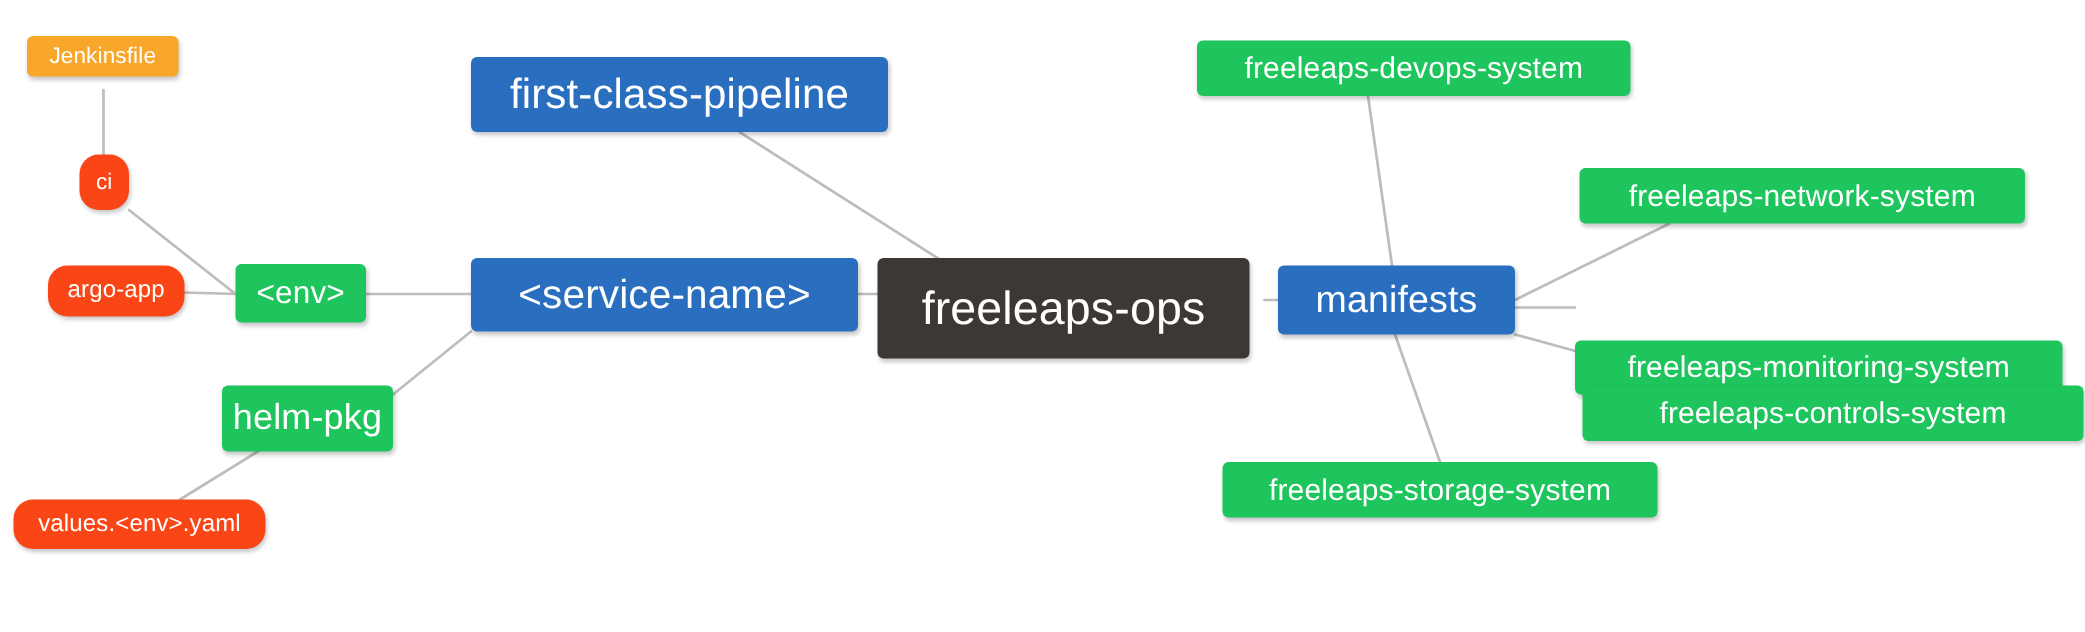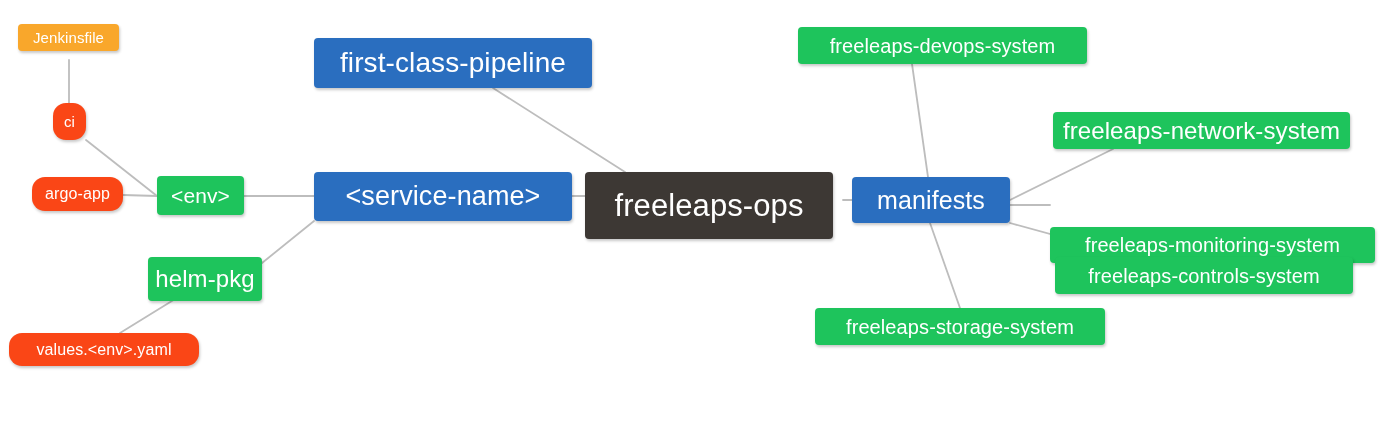--- a/index.html
+++ b/index.html
@@ -76,44 +76,44 @@
       </div>
       <div class="node c-red" style="left: 32px; top: 177px; width: 91px; height: 34px; font-size: 16px; align-items: center;">
         <span>argo-app</span>
       </div>
       <div class="node c-green" style="left: 157px; top: 176px; width: 87px; height: 39px; font-size: 21px;">
         <span>&lt;env&gt;</span>
       </div>
       <div class="node c-green" style="left: 148px; top: 257px; width: 114px; height: 44px; font-size: 24px;">
         <span>helm-pkg</span>
       </div>
-      <div class="node c-red" style="left: 9px; top: 333px; width: 190px; height: 33px; font-size: 16px;">
+      <div class="node c-red" style="left: 9px; top: 333px; width: 168px; height: 33px; font-size: 16px;">
         <span>values.&lt;env&gt;.yaml</span>
       </div>
       <div class="node c-blue" style="left: 314px; top: 38px; width: 278px; height: 50px; font-size: 28px;">
         <span>first-class-pipeline</span>
       </div>
       <div class="node c-blue" style="left: 314px; top: 172px; width: 258px; height: 49px; font-size: 27px; text-align: right;">
         <span>&lt;service-name&gt;</span>
       </div>
       <div class="node c-root" style="left: 585px; top: 172px; width: 248px; height: 67px; font-size: 31px;">
         <span>freeleaps-ops</span>
       </div>
       <div class="node c-blue" style="left: 852px; top: 177px; width: 158px; height: 46px; font-size: 25px;">
         <span>manifests</span>
       </div>
       <div class="node c-green" style="left: 798px; top: 27px; width: 289px; height: 37px; font-size: 20px;">
         <span>freeleaps-devops-system</span>
       </div>
-      <div class="node c-green" style="left: 1053px; top: 112px; width: 297px; height: 37px; font-size: 24px;">
+      <div class="node c-green" style="left: 1053px; top: 112px; width: 297px; height: 37px; font-size: 20px;">
         <span>freeleaps-network-system</span>
       </div>
       <div class="node c-green" style="left: 1050px; top: 187px; width: 325px; height: 36px; font-size: 20px; margin-top: 40px;">
         <span>freeleaps-monitoring-system</span>
       </div>
-      <div class="node c-green" style="left: 1055px; top: 257px; width: 298px; height: 37px; font-size: 20px;">
+      <div class="node c-green" style="left: 1055px; top: 257px; width: 334px; height: 37px; font-size: 20px;">
         <span>freeleaps-controls-system</span>
       </div>
       <div class="node c-green" style="left: 815px; top: 308px; width: 290px; height: 37px; font-size: 20px;">
         <span>freeleaps-storage-system</span>
       </div>
     </div>
 </div>
 
 </body></html>

